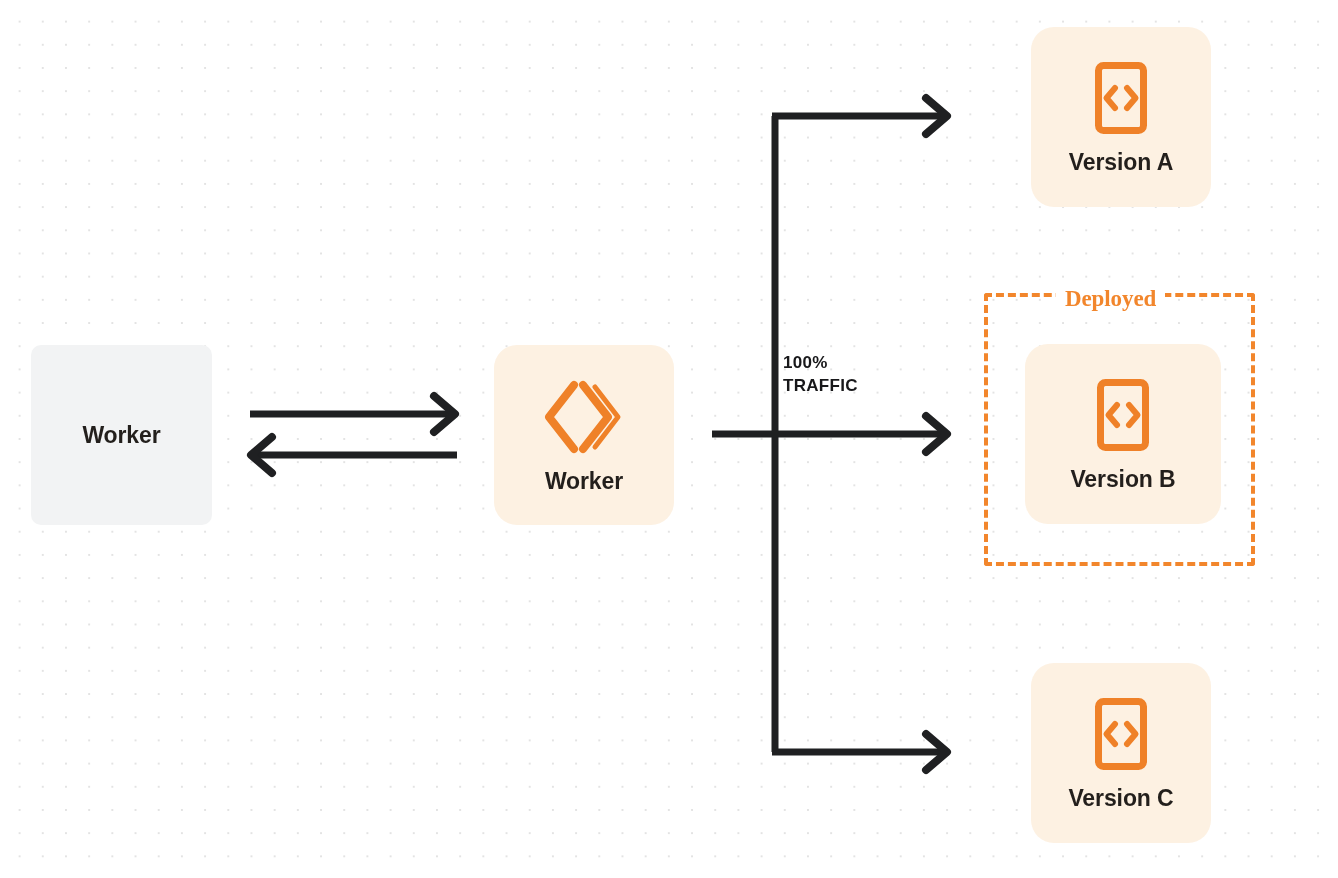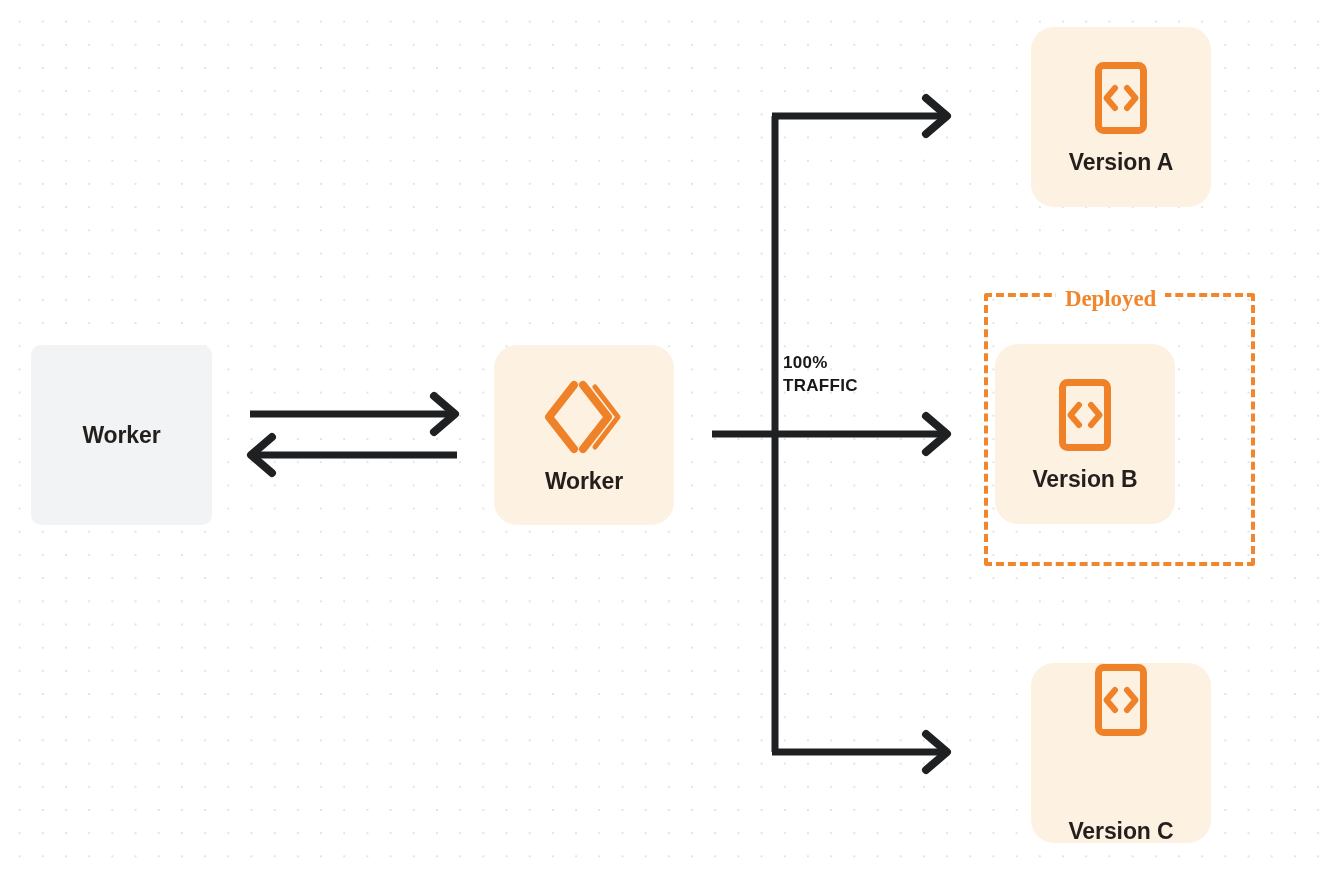--- a/index.html
+++ b/index.html
@@ -165,32 +165,32 @@
         <polyline points="21,27 12.5,37 21,47" fill="none" stroke="#ef8128" stroke-width="6" stroke-linecap="round" stroke-linejoin="round"></polyline>
         <polyline points="33,27 41.5,37 33,47" fill="none" stroke="#ef8128" stroke-width="6" stroke-linecap="round" stroke-linejoin="round"></polyline>
       </svg>
     </div>
     <div class="node-label">Version A</div>
   </div>
 
   <div class="deployed-box" style="left:984px; top:293px; width:271px; height:273px;"></div>
   <div class="deployed-label" style="left:1056px; top:287px;">Deployed</div>
 
-  <div class="node node-version" style="left:995px; top:344px; width:180px; height:180px;">
+  <div class="node node-version" style="left:1025px; top:344px; width:196px; height:180px;">
     <div class="icon-wrap version-icon-wrap">
       <svg width="54" height="74" viewBox="0 0 54 74" xmlns="http://www.w3.org/2000/svg">
         <rect x="4.5" y="4.5" width="45" height="65" rx="5" ry="5" fill="none" stroke="#ef8128" stroke-width="7"></rect>
         <polyline points="21,27 12.5,37 21,47" fill="none" stroke="#ef8128" stroke-width="6" stroke-linecap="round" stroke-linejoin="round"></polyline>
         <polyline points="33,27 41.5,37 33,47" fill="none" stroke="#ef8128" stroke-width="6" stroke-linecap="round" stroke-linejoin="round"></polyline>
       </svg>
     </div>
     <div class="node-label">Version B</div>
   </div>
 
-  <div class="node node-version" style="left:1031px; top:663px; width:180px; height:180px;justify-content:space-between;">
+  <div class="node node-version" style="left:1031px; top:663px; width:180px; height:180px;">
     <div class="icon-wrap version-icon-wrap">
       <svg width="54" height="74" viewBox="0 0 54 74" xmlns="http://www.w3.org/2000/svg">
         <rect x="4.5" y="4.5" width="45" height="65" rx="5" ry="5" fill="none" stroke="#ef8128" stroke-width="7"></rect>
         <polyline points="21,27 12.5,37 21,47" fill="none" stroke="#ef8128" stroke-width="6" stroke-linecap="round" stroke-linejoin="round"></polyline>
         <polyline points="33,27 41.5,37 33,47" fill="none" stroke="#ef8128" stroke-width="6" stroke-linecap="round" stroke-linejoin="round"></polyline>
       </svg>
     </div>
     <div class="node-label">Version C</div>
   </div>
 

